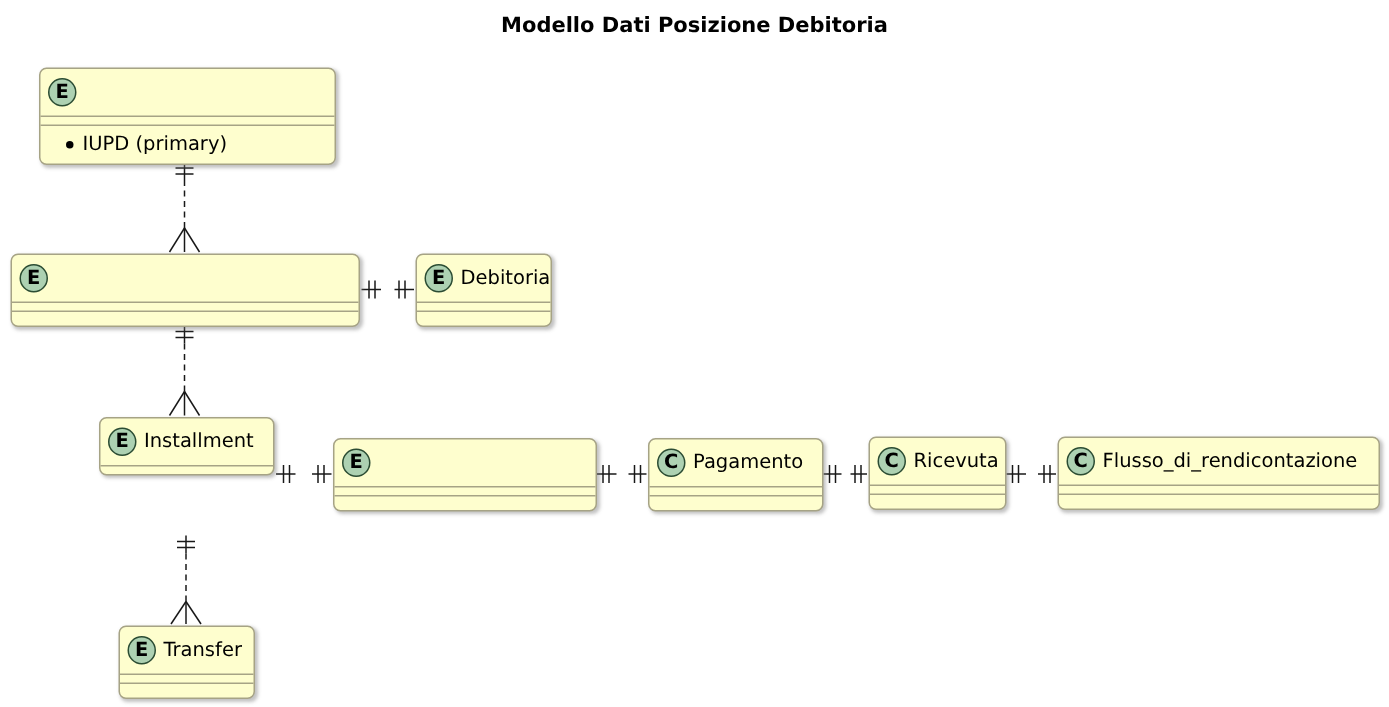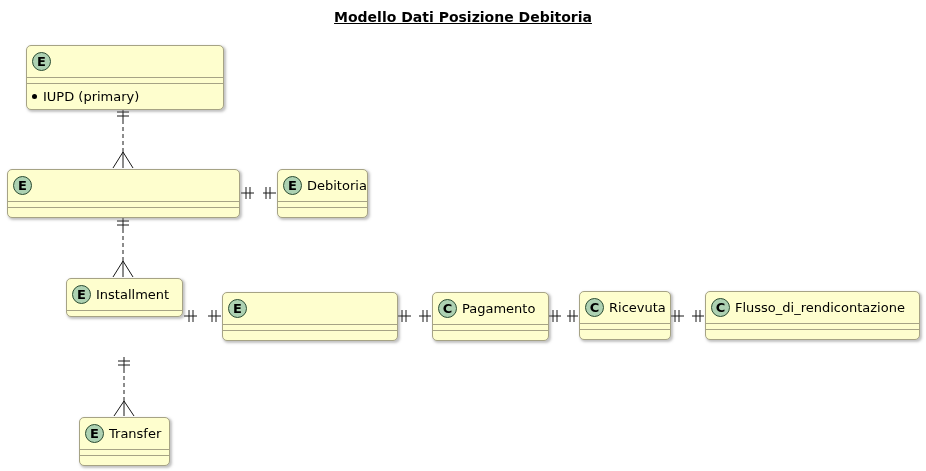--- a/index.html
+++ b/index.html
@@ -13,21 +13,20 @@
   }
   .diagram-title {
     position: absolute;
     top: 9px;
     left: 0;
     width: 926px;
     text-align: center;
     font-size: 14px;
     font-weight: bold;
     color: #000000;
-    text-decoration: underline;
   }
   .entity {
     position: absolute;
     box-sizing: border-box;
     background: #FEFECE;
     border: 1px solid #A6A385;
     border-radius: 5px;
     box-shadow: 1.5px 1.5px 2.5px rgba(120,120,120,0.45);
   }
   .hdr {
@@ -61,21 +60,21 @@
   .sec-a {
     height: 5px;
     border-top: 1px solid #A6A385;
   }
   .sec-b {
     height: 9px;
     border-top: 1px solid #A6A385;
   }
   .fields {
     border-top: 1px solid #A6A385;
-    padding: 4px 6px 4px 5px;
+    padding: 4px 6px 4px 17px;
   }
   .field-row {
     display: flex;
     align-items: center;
     gap: 6px;
     height: 17px;
     font-size: 13px;
     color: #000000;
     white-space: nowrap;
   }

